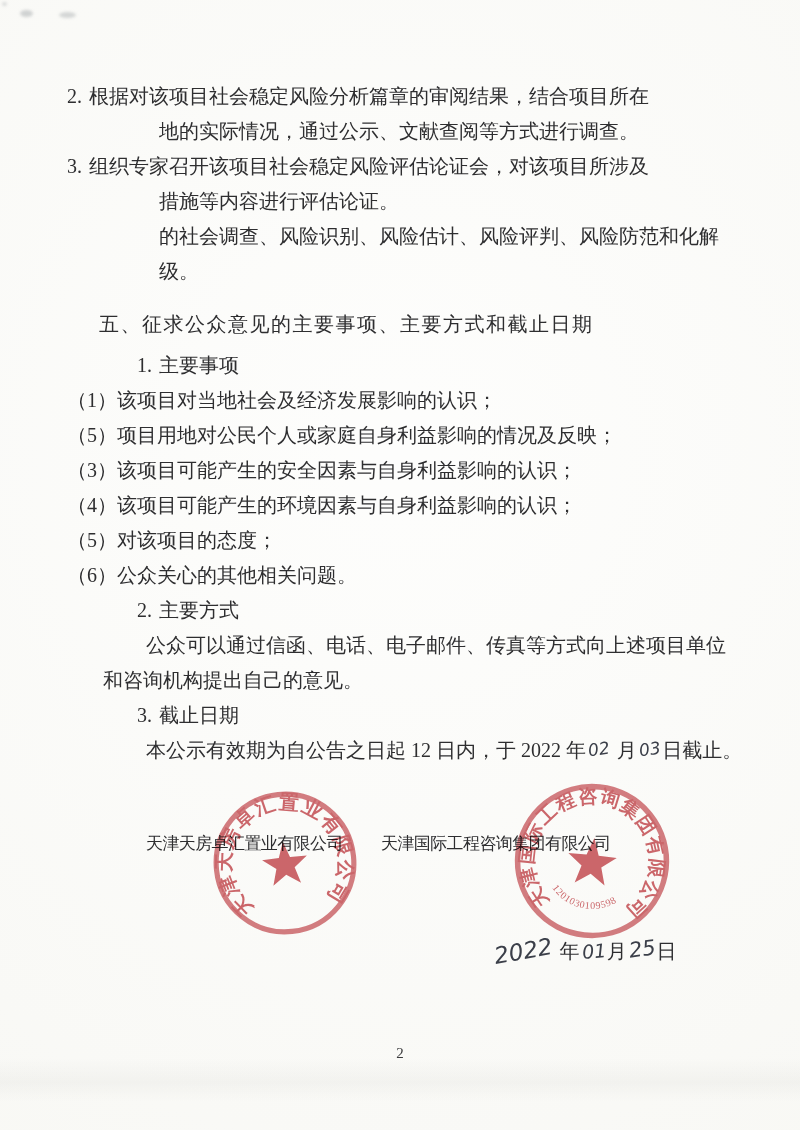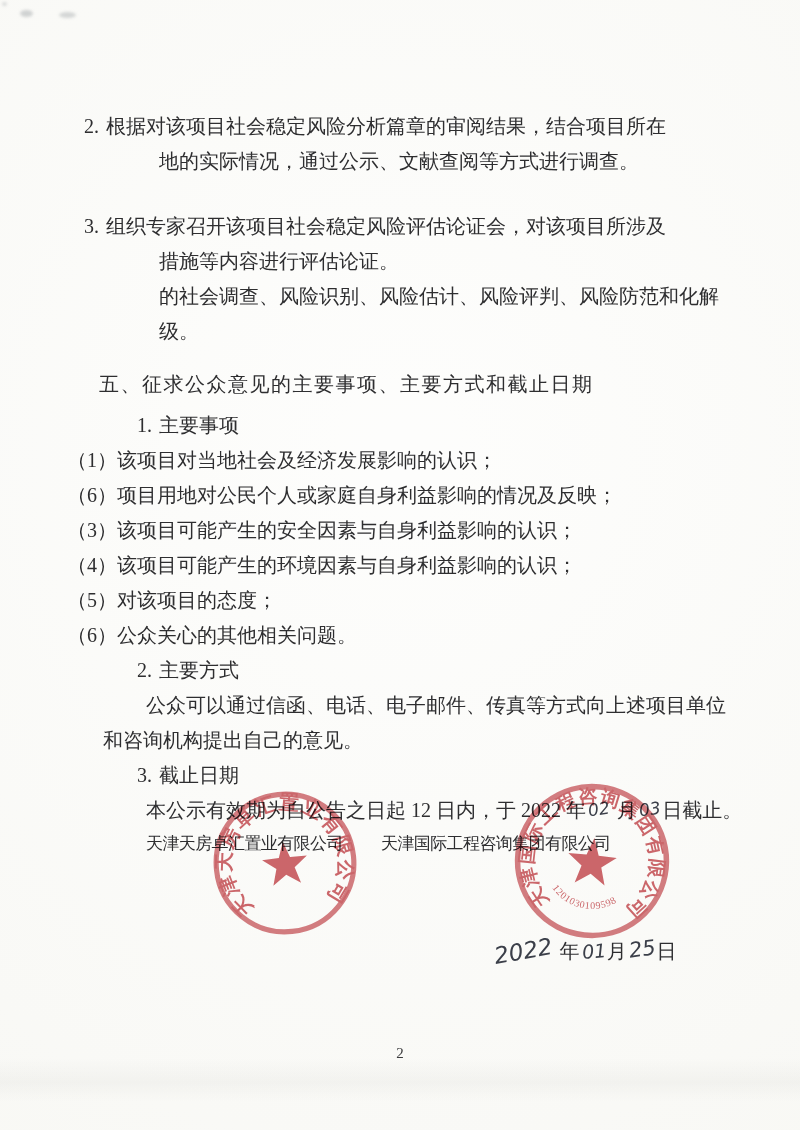--- a/index.html
+++ b/index.html
@@ -12,21 +12,21 @@
     position:relative;width:800px;height:1130px;overflow:hidden;
     background:
       radial-gradient(120% 90% at 50% 40%, rgba(255,255,255,0.6), rgba(235,235,228,0.25)),
       #fbfbf8;
     color:#2e2e30;
   }
   
   .content{position:absolute;left:0;top:0;width:800px;padding-top:79px;}
   .tline{height:35px;line-height:35px;font-size:20px;white-space:nowrap;}
   .onum{display:inline-block;width:22px;}
-  .oline-first{padding-left:84px;margin-top:30px;}
+  .oline-first{padding-left:67px;}
   .oline-cont{padding-left:159px;}
   .heading{padding-left:99px;margin-top:18px;letter-spacing:1.5px;}
   .subtitle{padding-left:137px;}
   .sub1{margin-top:6px;}
   .paren-item{padding-left:67px;}
   .para-indent{padding-left:146px;}
   .para-flush{padding-left:103px;}
   
   .hw{
     font-family:"DejaVu Sans",sans-serif;font-style:italic;
@@ -82,21 +82,21 @@
 
     <div>
       <div class="tline oline-cont">级。</div>
     </div>
 
     <div class="tline heading">五、征求公众意见的主要事项、主要方式和截止日期</div>
 
     <div class="sub1">
       <div class="tline subtitle"><span class="onum">1.</span><span>主要事项</span></div>
       <div class="tline paren-item">（1）该项目对当地社会及经济发展影响的认识；</div>
-      <div class="tline paren-item">（6）项目用地对公民个人或家庭自身利益影响的情况及反映；</div>
+      <div class="tline paren-item">（5）项目用地对公民个人或家庭自身利益影响的情况及反映；</div>
       <div class="tline paren-item">（3）该项目可能产生的安全因素与自身利益影响的认识；</div>
       <div class="tline paren-item">（4）该项目可能产生的环境因素与自身利益影响的认识；</div>
       <div class="tline paren-item">（5）对该项目的态度；</div>
       <div class="tline paren-item">（6）公众关心的其他相关问题。</div>
     </div>
 
     <div>
       <div class="tline subtitle"><span class="onum">2.</span><span>主要方式</span></div>
       <div class="tline para-indent">公众可以通过信函、电话、电子邮件、传真等方式向上述项目单位</div>
       <div class="tline para-flush">和咨询机构提出自己的意见。</div>

